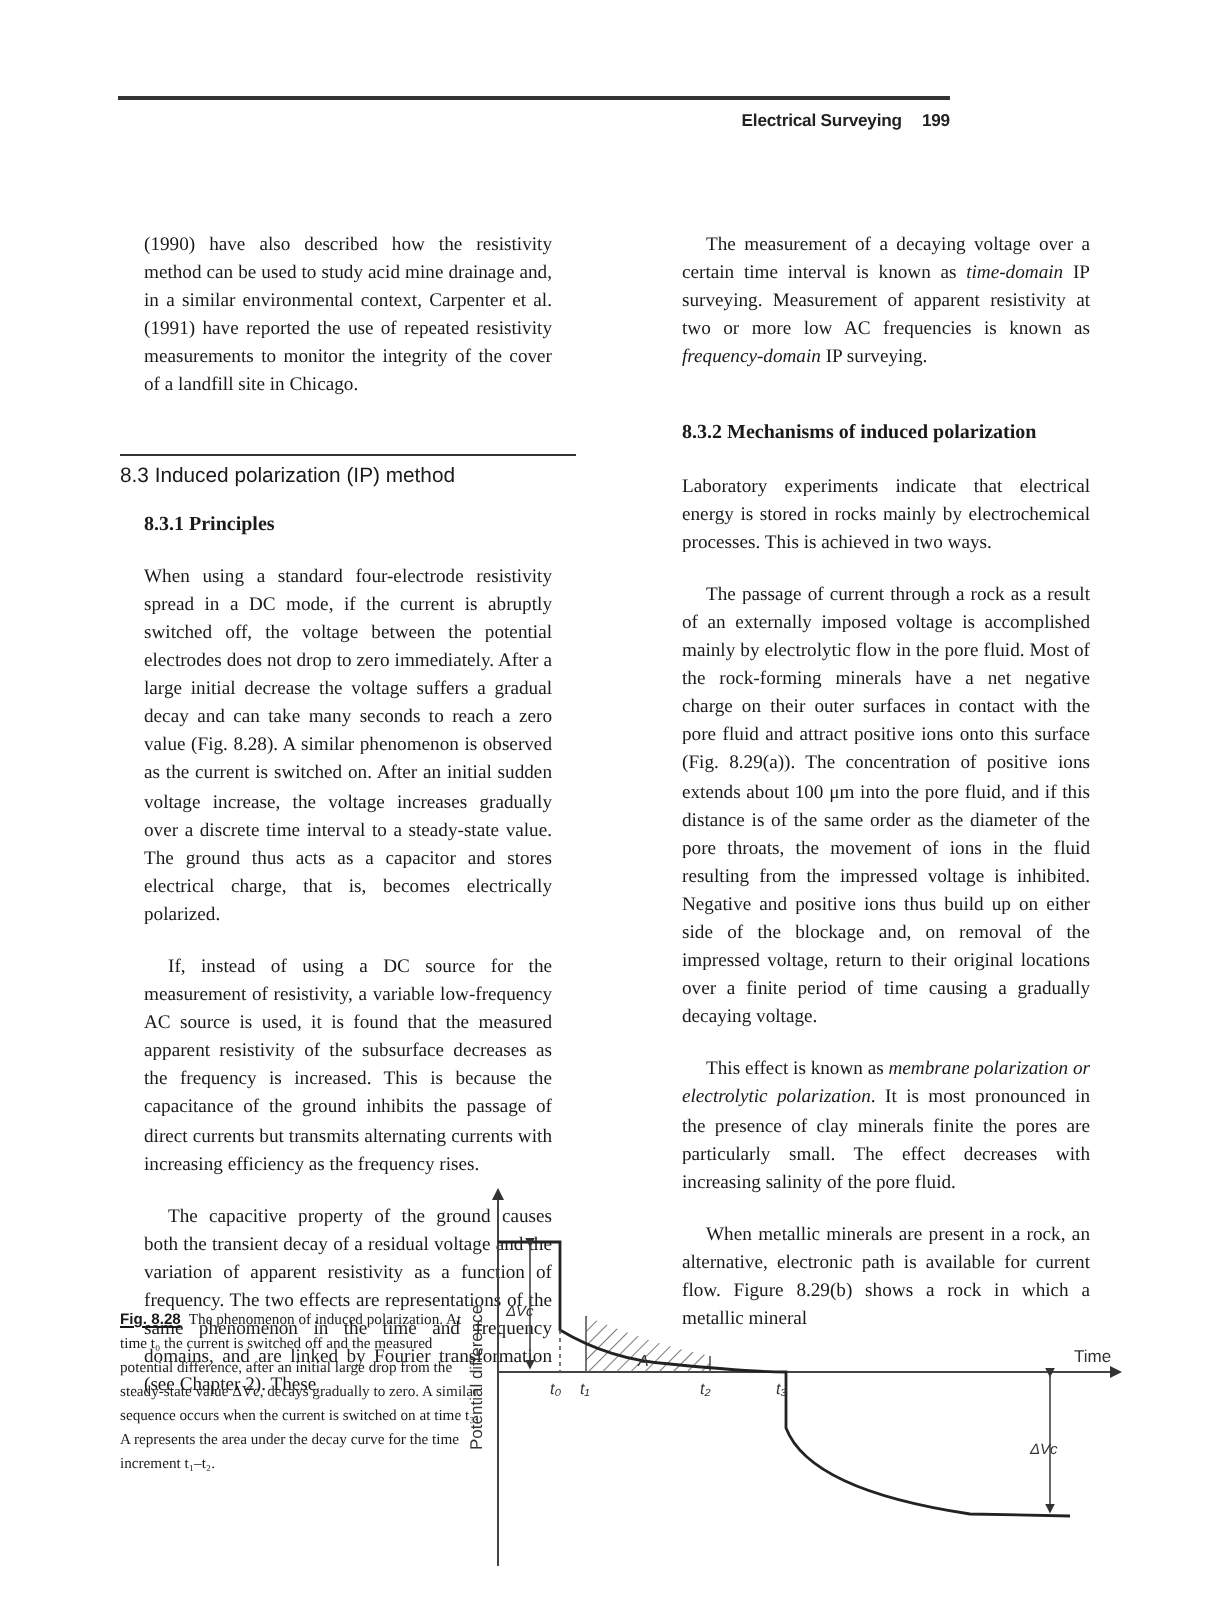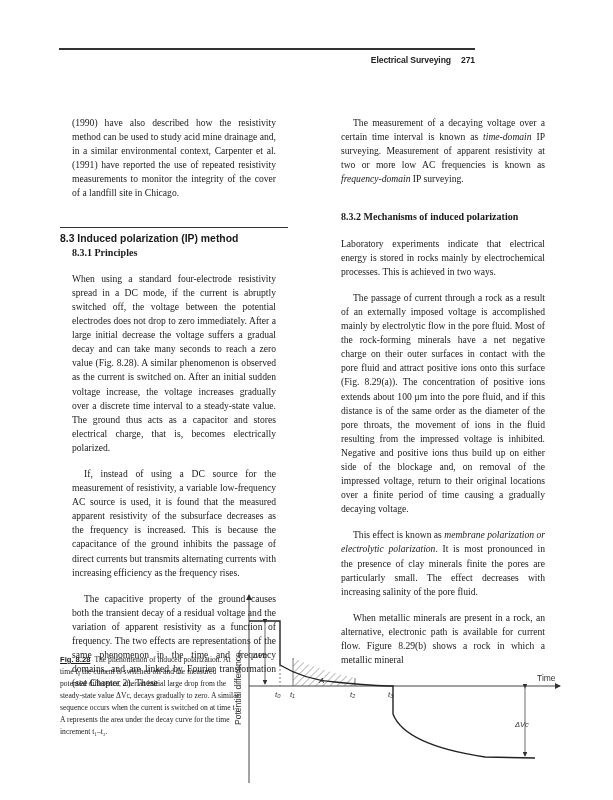--- a/index.html
+++ b/index.html
@@ -8,37 +8,37 @@
   .header-rule { position: absolute; left: 59px; top: 48px; width: 416px; height: 2px; background: #333; }
   .running-head { position: absolute; right: 138px; top: 55px; font-family: "Liberation Sans", sans-serif;
                   font-size: 8.6px; font-weight: bold; color: #222; letter-spacing: -0.1px; }
   .running-head .pg { margin-left: 10px; }
   .col { position: absolute; top: 104px; width: 228px; font-family: "Liberation Serif", serif;
          font-size: 9.6px; line-height: 14.1px; text-align: justify; }
   .col.left { left: 60px; }
   .col.right { left: 329px; }
   .col p { margin: 12px; }
   .col p.indent { text-indent: 12px; }
-  .sec-head { font-family: "Liberation Sans", sans-serif; font-weight: bold; font-size: 10.4px;
-              border-top: 1.5px solid #333; padding-top: 4px; margin-top: 26px; }
+  .sec-head { font-family: "Liberation Sans", sans-serif; font-weight: normal; font-size: 10.4px;
+              border-top: 1.5px solid #333; padding-top: 4px; margin-top: 26px; margin-bottom: 10px; }
   .subsec-head { font-family: "Liberation Serif", serif; font-weight: bold; font-size: 10px; margin: 0 0 9px 12px; }
   .subsec-head.right-first { margin-top: 24px; }
   em { font-style: italic; }
   .caption { position: absolute; left: 60px; top: 654px; width: 180px; font-family: "Liberation Serif", serif;
              font-size: 7.6px; line-height: 12px; color: #1a1a1a; }
   .caption .fig-label { font-family: "Liberation Sans", sans-serif; font-weight: bold; margin-right: 4px; text-decoration: underline; }
   .figure { position: absolute; left: 225px; top: 585px; width: 340px; height: 200px; }
   .figure text { font-family: "Liberation Sans", sans-serif; }
 </style>
 </head>
 <body>
 
 <div class="header-rule"></div>
 <div class="running-head">
-  <span>Electrical Surveying</span><span class="pg">271</span>
+  <span>Electrical Surveying</span><span class="pg">199</span>
 </div>
 
 <div class="col left">
   <p>(1990) have also described how the resistivity method can be used to study acid mine drainage and, in a similar environmental context, Carpenter et al. (1991) have reported the use of repeated resistivity measurements to monitor the integrity of the cover of a landfill site in Chicago.</p>
   <div class="sec-head">8.3  Induced polarization (IP) method</div>
   <div class="subsec-head">8.3.1  Principles</div>
   <p>When using a standard four-electrode resistivity spread in a DC mode, if the current is abruptly switched off, the voltage between the potential electrodes does not drop to zero immediately. After a large initial decrease the voltage suffers a gradual decay and can take many seconds to reach a zero value (Fig. 8.28). A similar phenomenon is observed as the current is switched on. After an initial sudden voltage increase, the voltage increases gradually over a discrete time interval to a steady-state value. The ground thus acts as a capacitor and stores electrical charge, that is, becomes electrically polarized.</p>
   <p class="indent">If, instead of using a DC source for the measurement of resistivity, a variable low-frequency AC source is used, it is found that the measured apparent resistivity of the subsurface decreases as the frequency is increased. This is because the capacitance of the ground inhibits the passage of direct currents but transmits alternating currents with increasing efficiency as the frequency rises.</p>
   <p class="indent">The capacitive property of the ground causes both the transient decay of a residual voltage and the variation of apparent resistivity as a function of frequency. The two effects are representations of the same phenomenon in the time and frequency domains, and are linked by Fourier transformation (see Chapter 2). These</p>
 </div>

